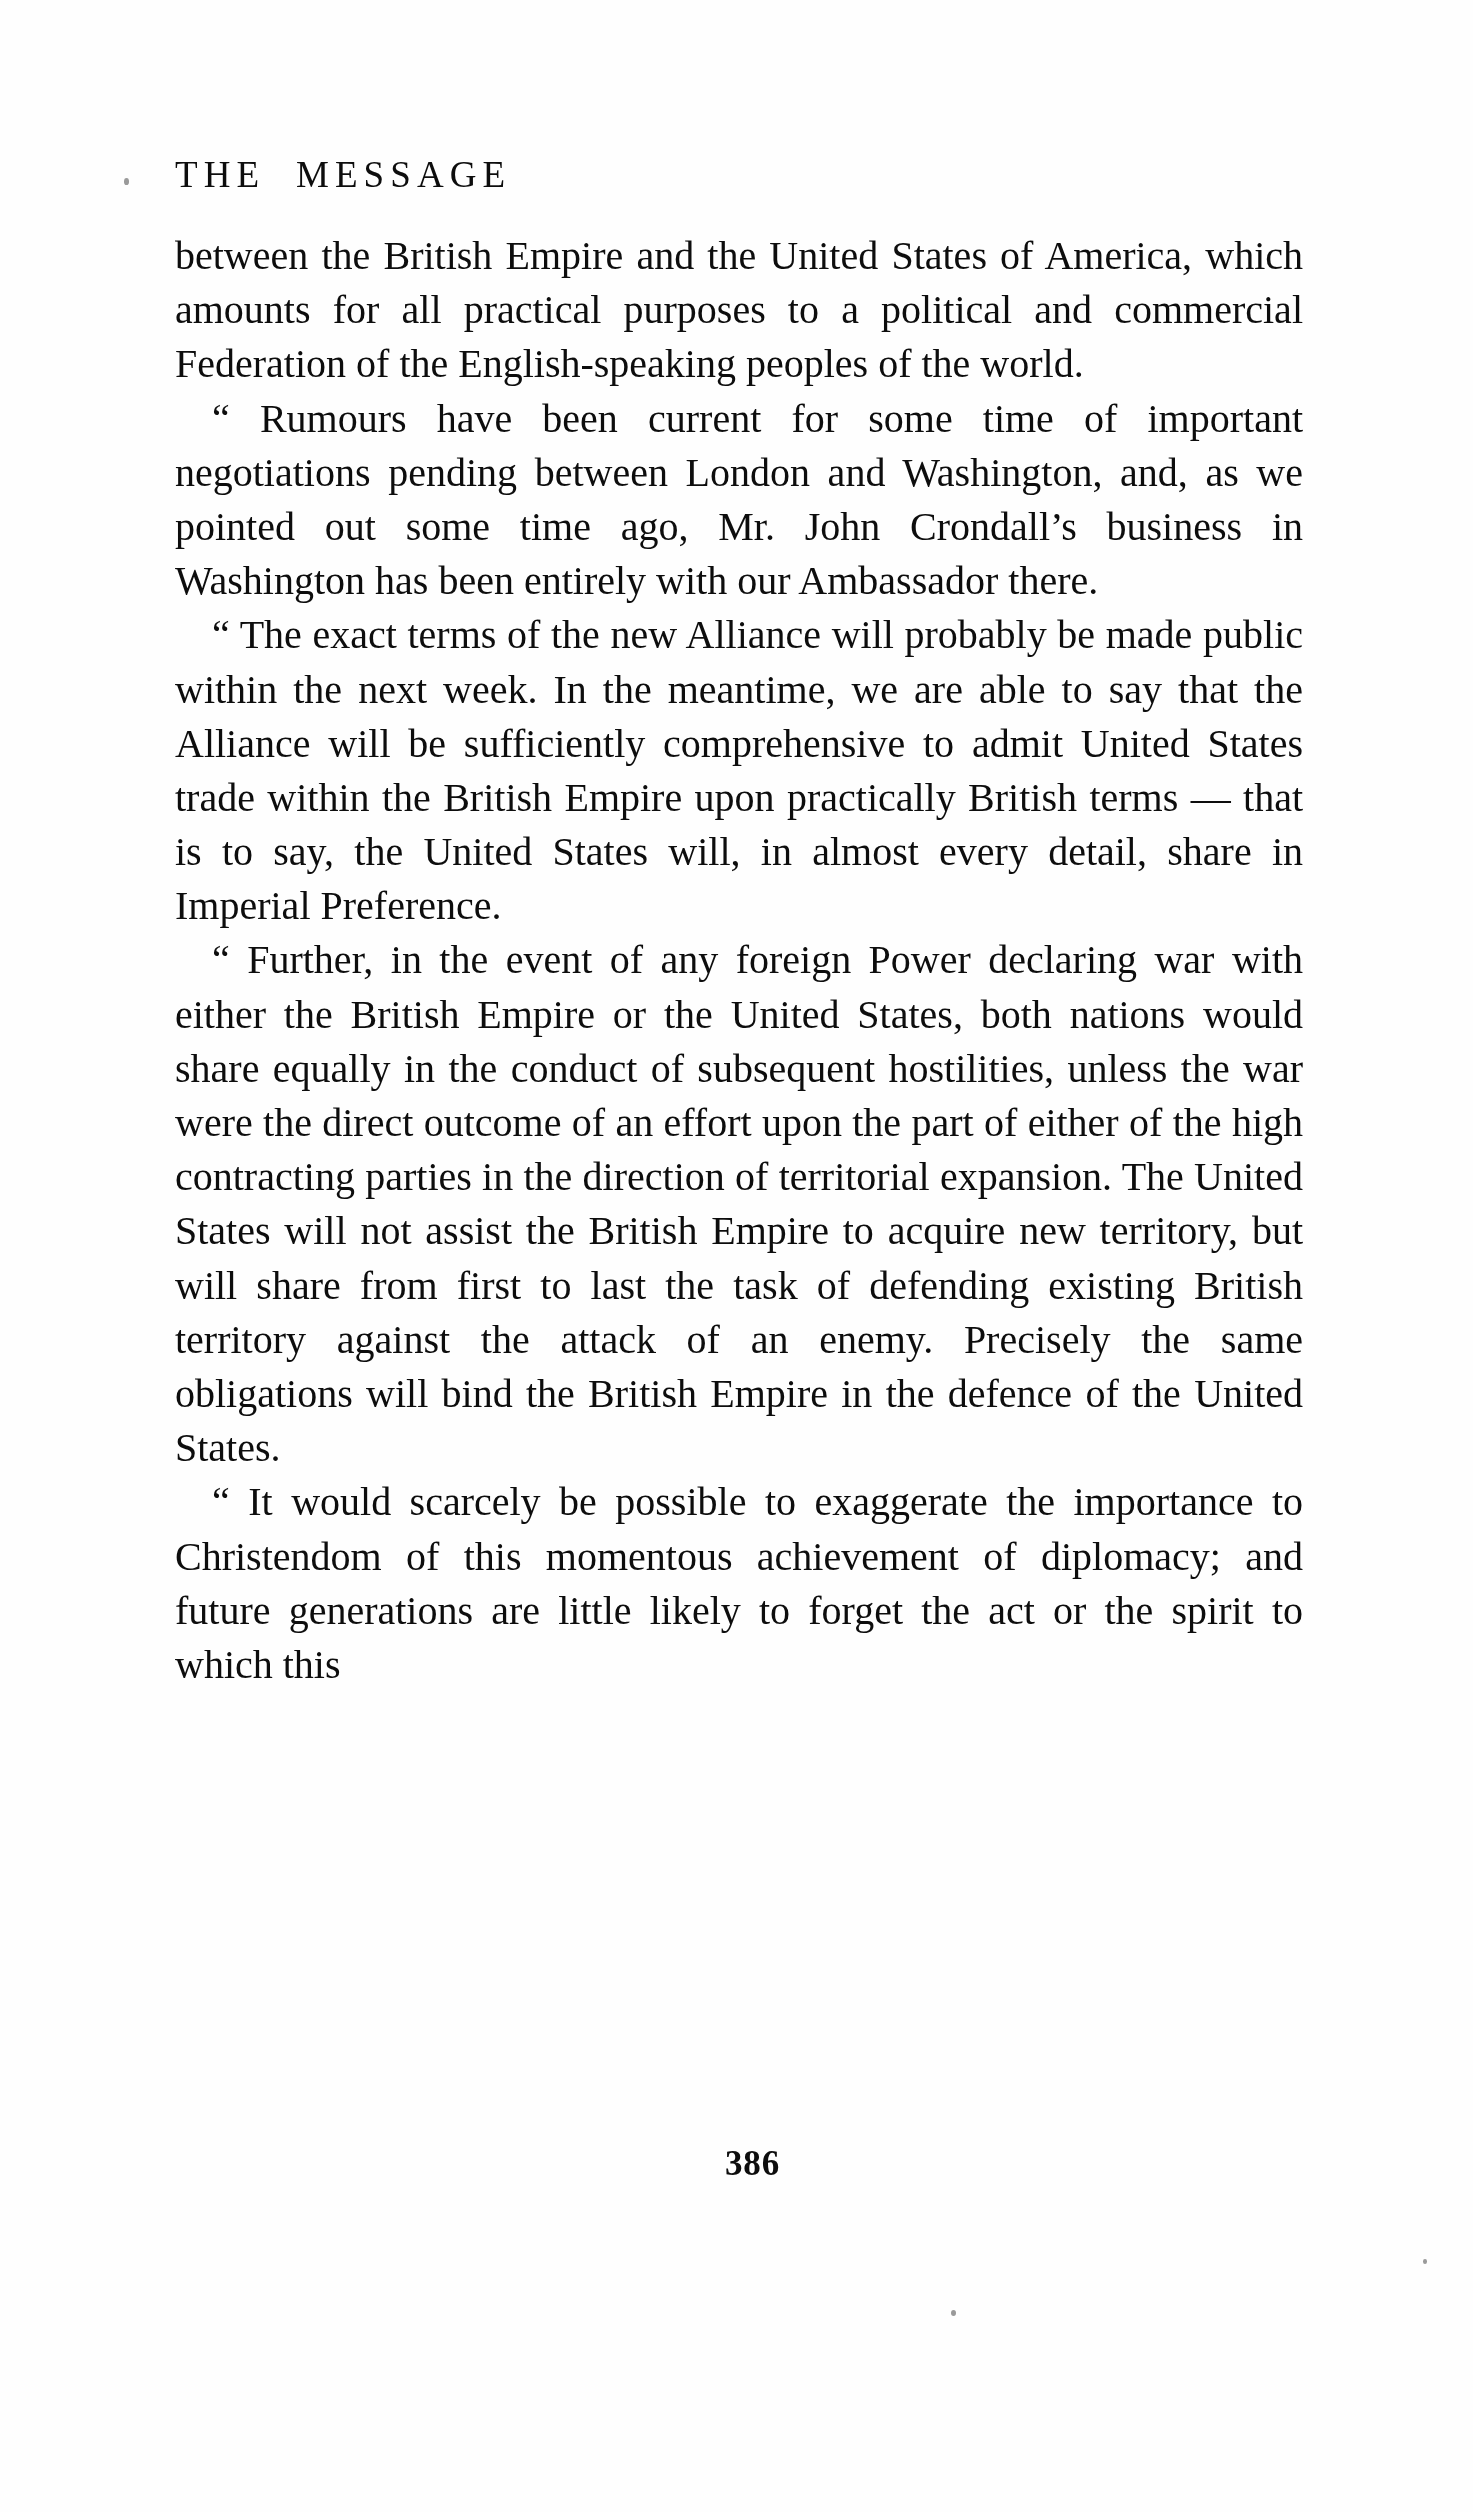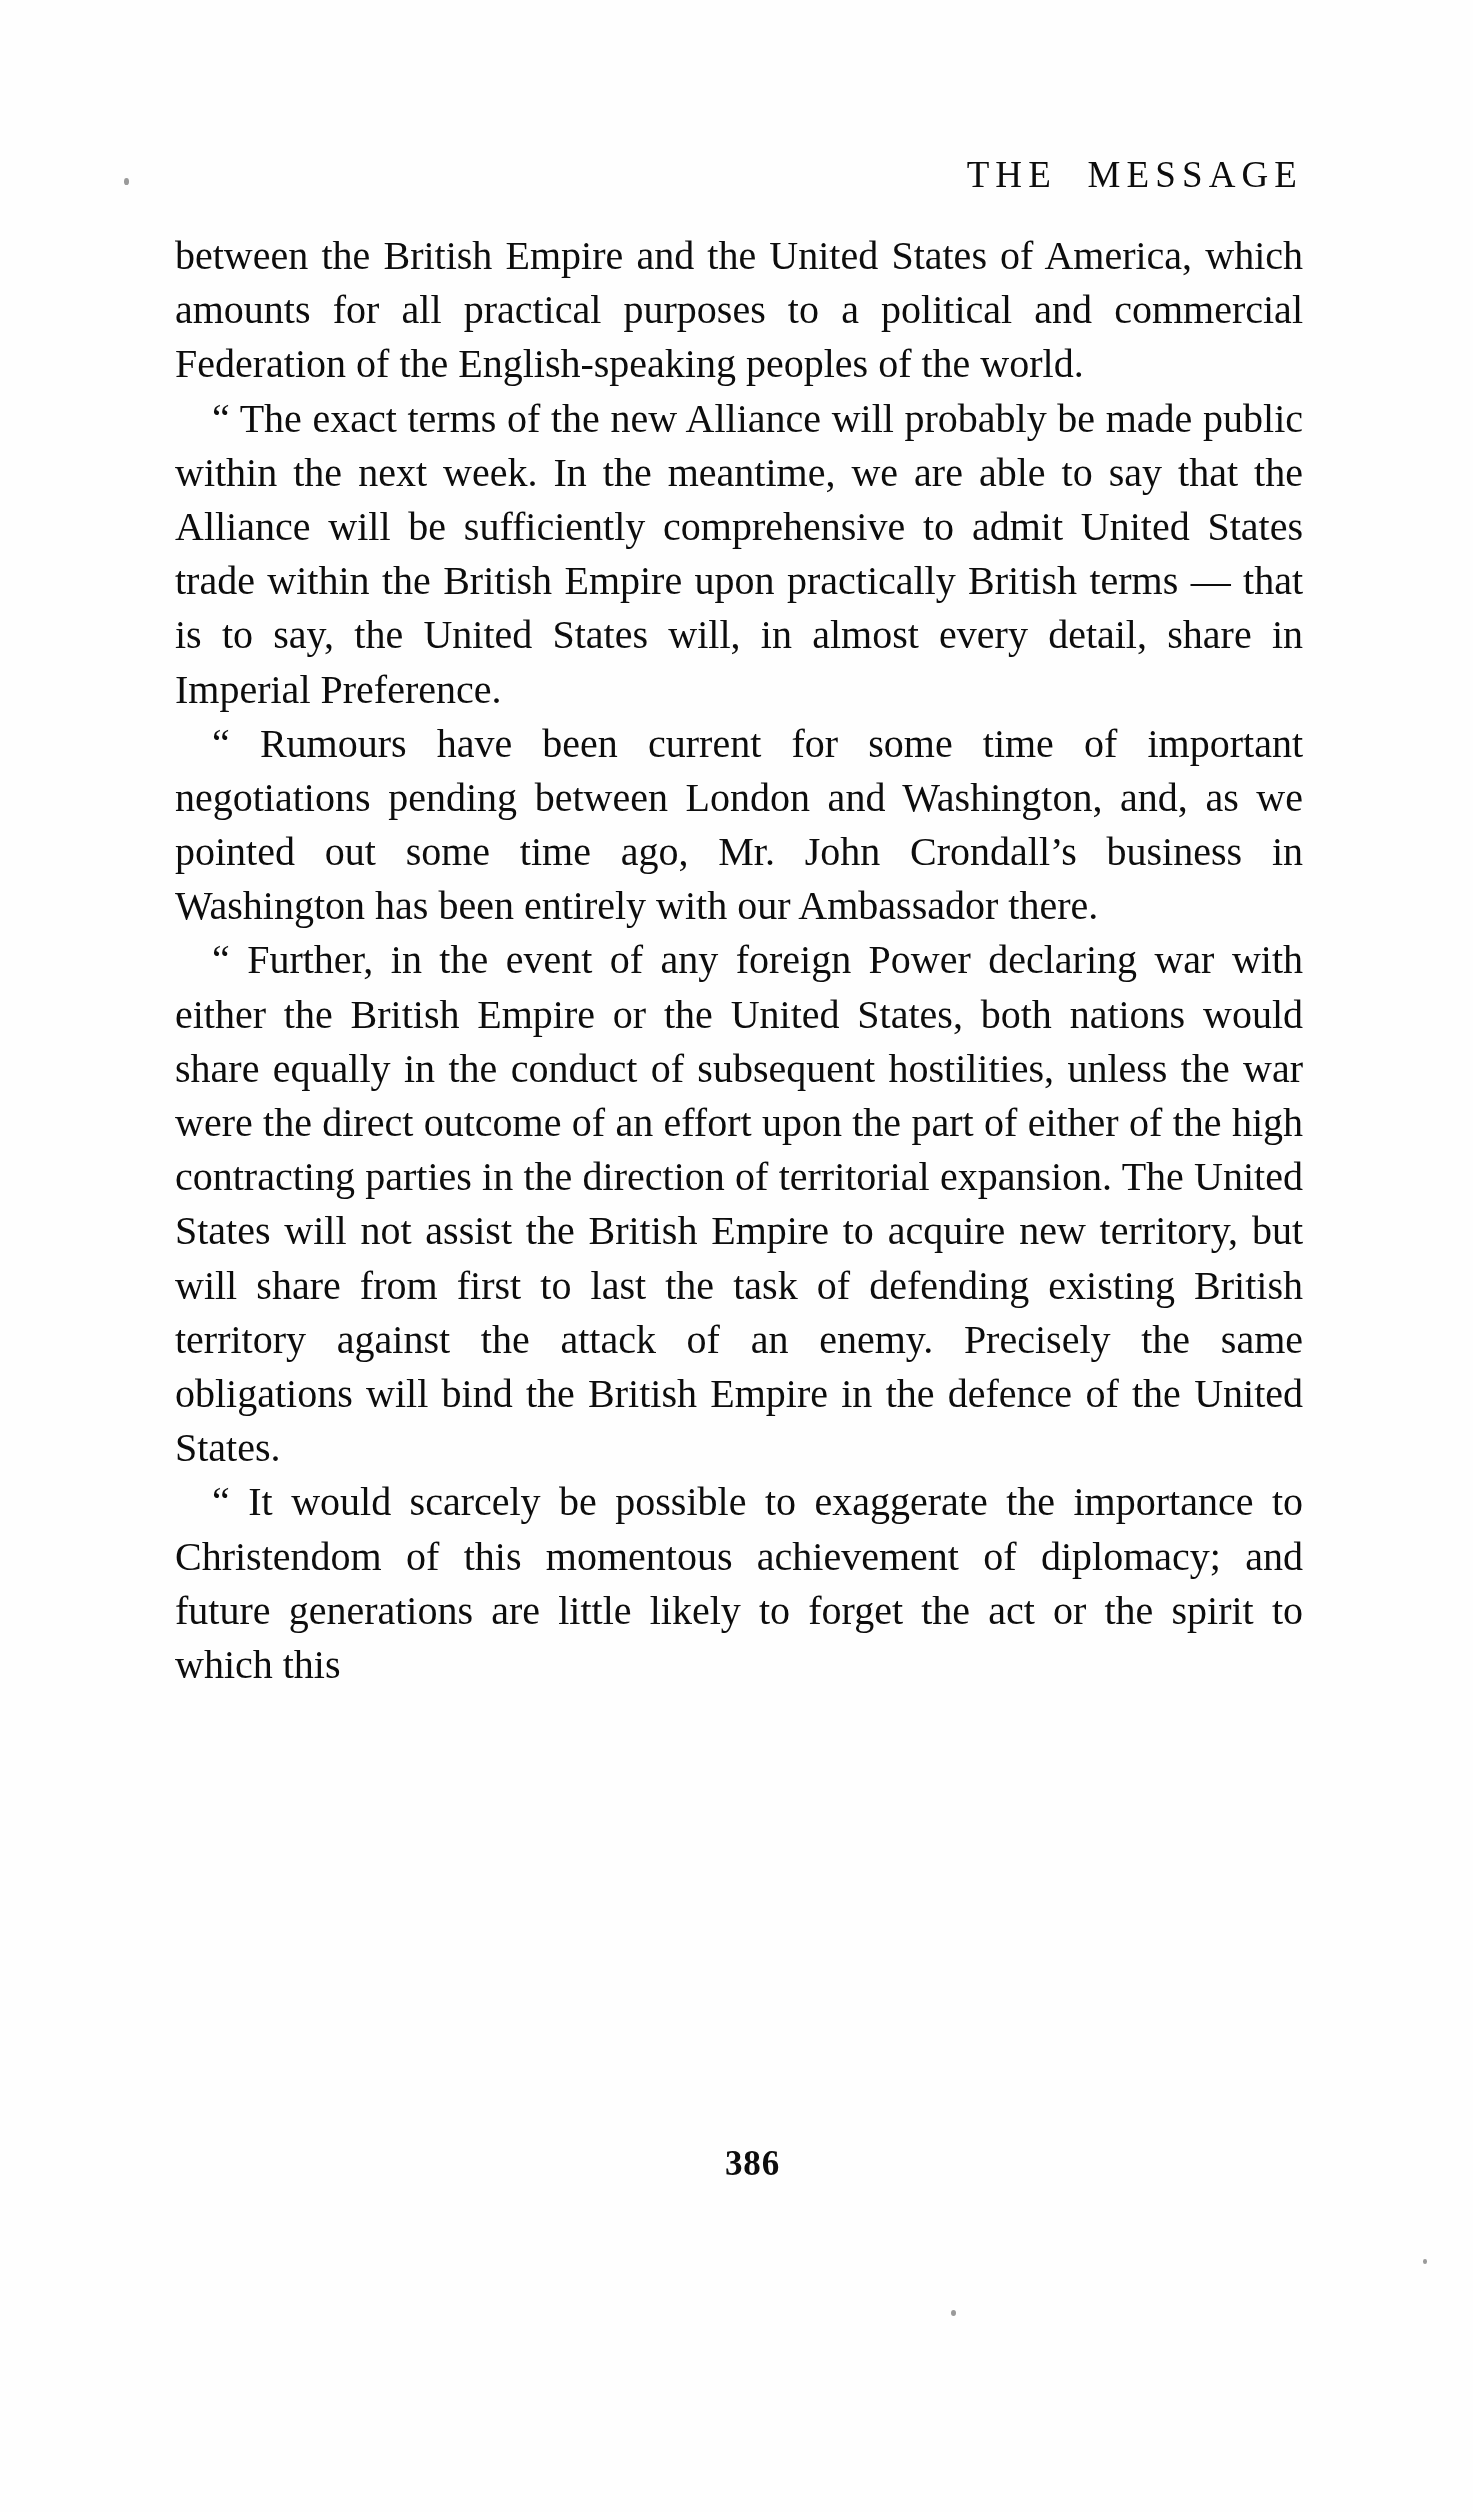--- a/index.html
+++ b/index.html
@@ -23,21 +23,21 @@
     height: 2512px;
     background: #fefefe;
   }
   .content {
     position: absolute;
     left: 175px;
     top: 153px;
     width: 1128px;
   }
   .running-head {
-    text-align: right;
+    text-align: left;
     font-size: 37px;
     letter-spacing: 6.1px;
     font-weight: 400;
     margin-bottom: 33px;
     white-space: pre;
   }
   .para {
     font-size: 40px;
     line-height: 1.355;
     text-align: justify;
@@ -74,23 +74,23 @@
   <div class="speck a"></div>
   <div class="speck b"></div>
   <div class="speck c"></div>
 
   <div class="content">
 
     <div class="running-head">THE  MESSAGE</div>
 
     <p class="para">between the British Empire and the United States of America, which amounts for all practical purposes to a political and commercial Federation of the English-speaking peoples of the world.</p>
 
+    <p class="para indent">“ Rumours have been current for some time of important negotiations pending between London and Washington, and, as we pointed out some time ago, Mr. John Crondall’s business in Washington has been entirely with our Ambassador there.</p>
+
     <p class="para indent">“ The exact terms of the new Alliance will probably be made public within the next week.  In the meantime, we are able to say that the Alliance will be sufficiently comprehensive to admit United States trade within the British Empire upon practically British terms — that is to say, the United States will, in almost every detail, share in Imperial Preference.</p>
-
-    <p class="para indent">“ Rumours have been current for some time of important negotiations pending between London and Washington, and, as we pointed out some time ago, Mr. John Crondall’s business in Washington has been entirely with our Ambassador there.</p>
 
     <p class="para indent">“ Further, in the event of any foreign Power declaring war with either the British Empire or the United States, both nations would share equally in the conduct of subsequent hostilities, unless the war were the direct outcome of an effort upon the part of either of the high contracting parties in the direction of territorial expansion.  The United States will not assist the British Empire to acquire new territory, but will share from first to last the task of defending existing British territory against the attack of an enemy.  Precisely the same obligations will bind the British Empire in the defence of the United States.</p>
 
     <p class="para indent">“ It would scarcely be possible to exaggerate the importance to Christendom of this momentous achievement of diplomacy; and future generations are little likely to forget the act or the spirit to which this</p>
 
   </div>
 
   <div class="folio">386</div>
 
 </div>

